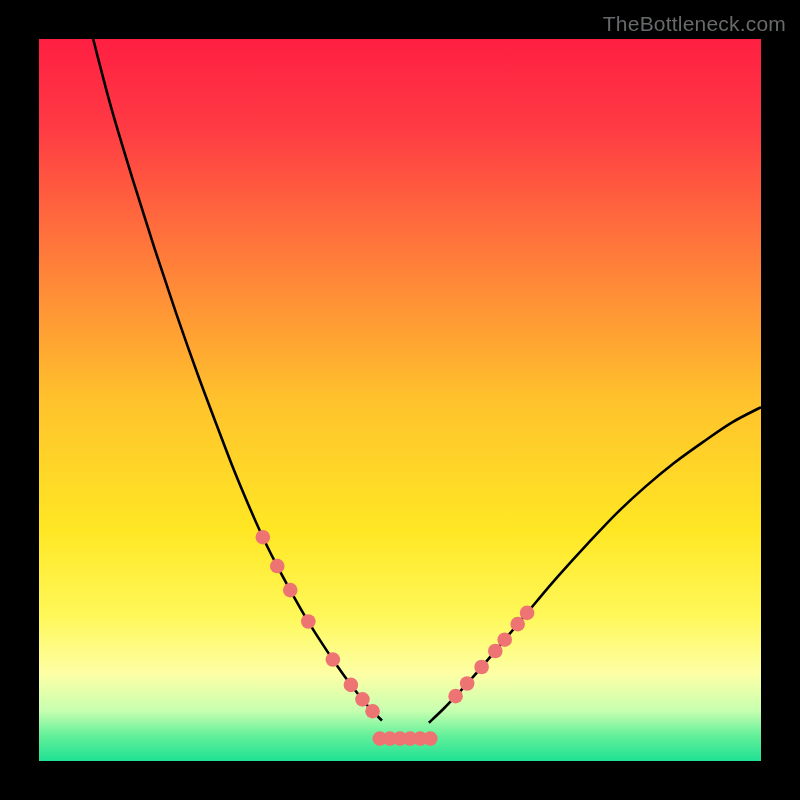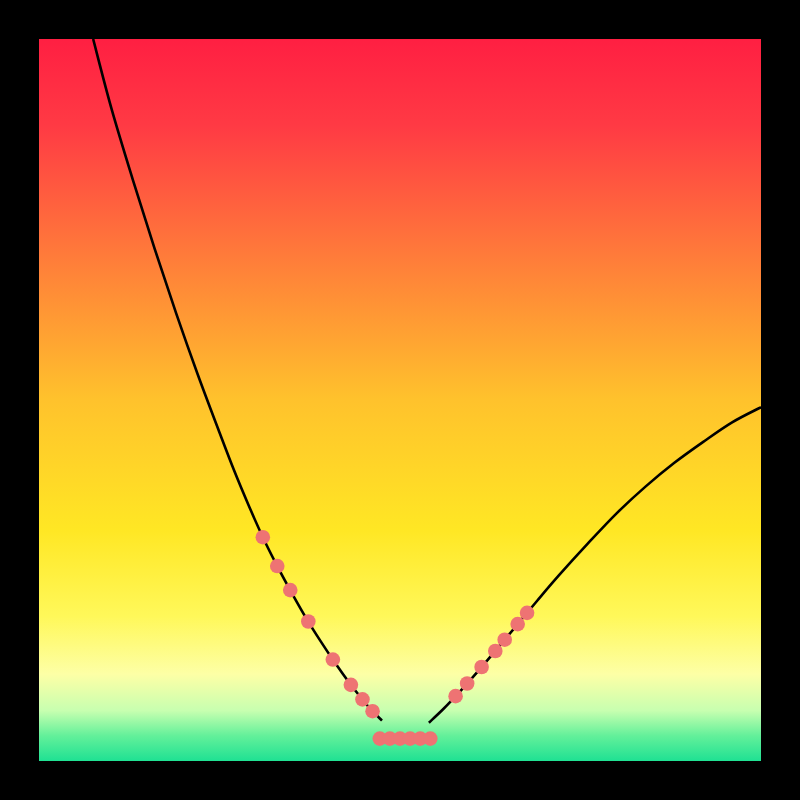--- a/index.html
+++ b/index.html
@@ -82,13 +82,14 @@
       <g id="bottom-band">
           <circle cx="340.78400000000005" cy="699.618" r="7.3" fill="#ee7373"></circle>
           <circle cx="350.892" cy="699.618" r="7.3" fill="#ee7373"></circle>
           <circle cx="361" cy="699.618" r="7.3" fill="#ee7373"></circle>
           <circle cx="371.108" cy="699.618" r="7.3" fill="#ee7373"></circle>
           <circle cx="381.216" cy="699.618" r="7.3" fill="#ee7373"></circle>
           <circle cx="391.32399999999996" cy="699.618" r="7.3" fill="#ee7373"></circle>
         </g>
     </g>
   </svg>
+  <div class="watermark">TheBottleneck.com</div>
 </div>
 
 </body></html>

